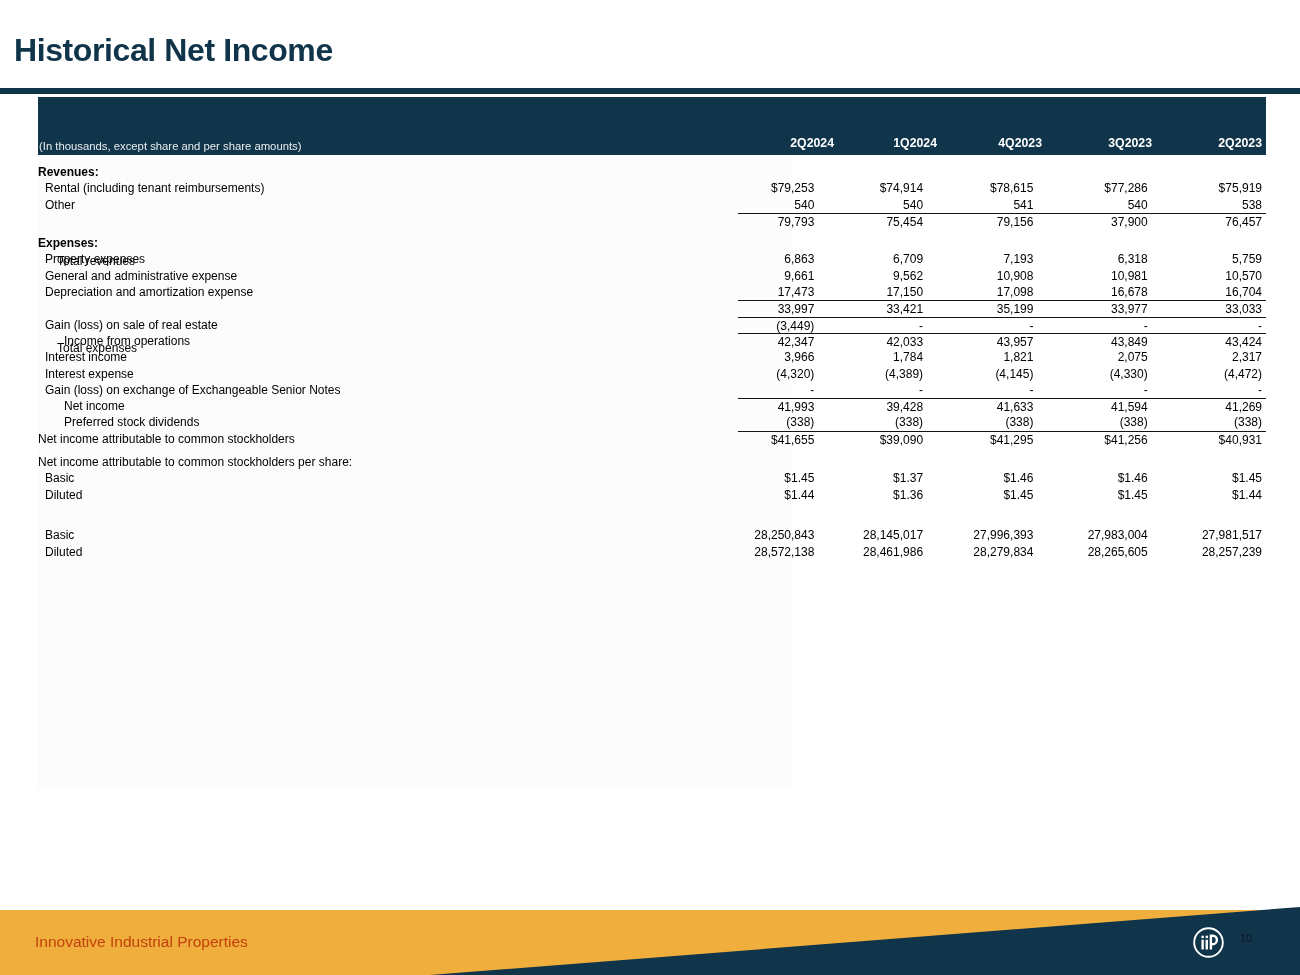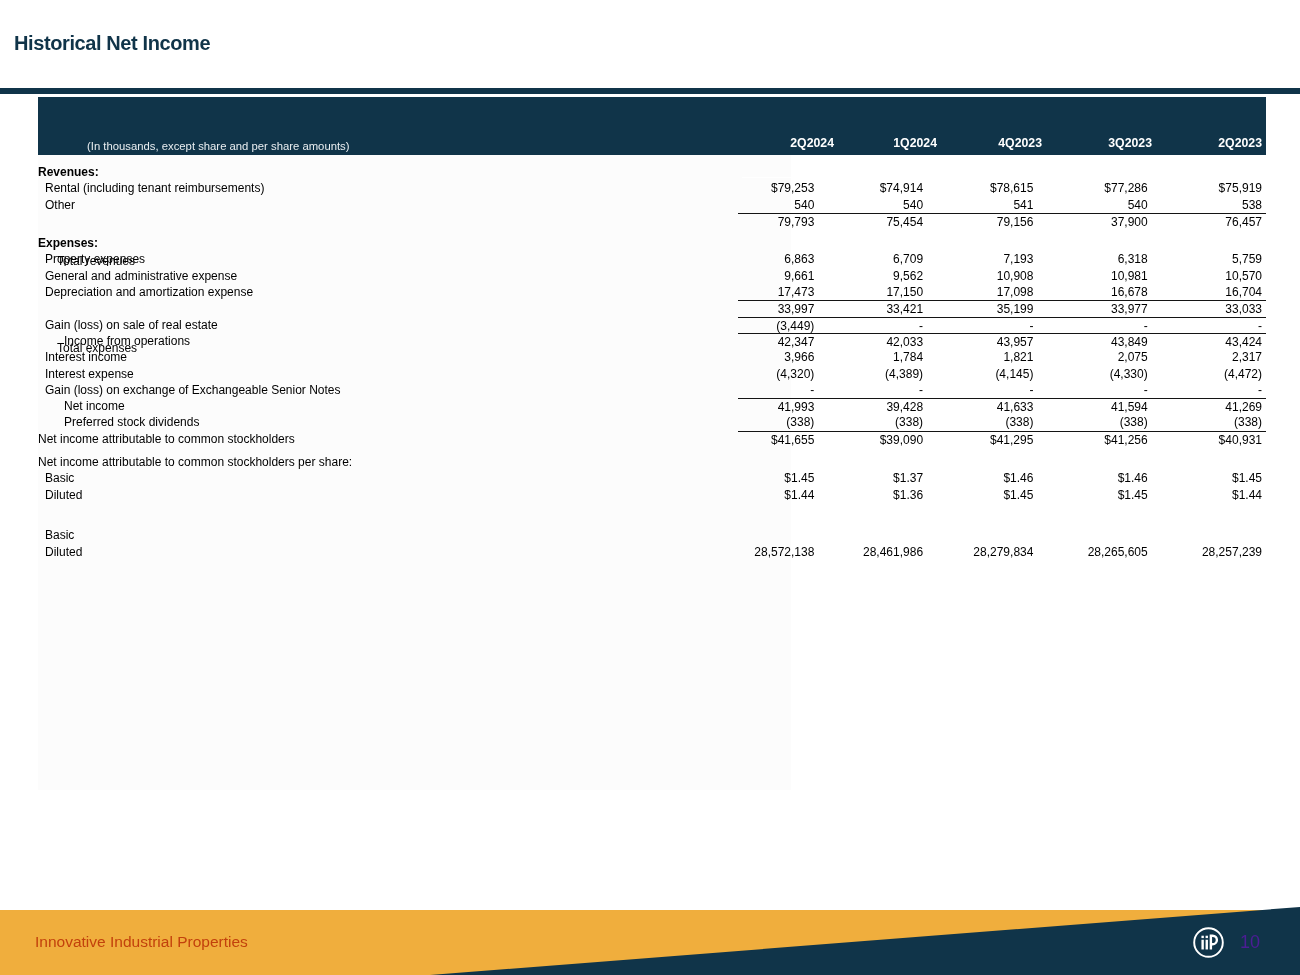--- a/index.html
+++ b/index.html
@@ -4,37 +4,36 @@
 <style>
   * { margin:0; padding:0; box-sizing:border-box; }
   html,body { background:#e8e8e8; }
   .slide {
     position:relative; width:1300px; height:975px; background:#ffffff;
     overflow:hidden; font-family:"Liberation Sans", sans-serif; color:#000;
   }
   
   .title {
     position:absolute; left:14px; top:32px;
-    font-size:20px; font-weight:800; letter-spacing:-0.4px; color:#103449;
+    font-size:32px; font-weight:800; letter-spacing:-0.4px; color:#103449;
   }
   .title-rule {
     position:absolute; left:0; top:88px; width:1300px; height:6px; background:#103449;
   }
   
   .backdrop {
     position:absolute; left:38px; top:155px; width:753px; height:635px;
     background:#fcfcfc;
   }
   
   .table { position:absolute; left:38px; top:97px; width:1228px; }
   .thead { position:relative; height:58px; background:#103449; color:#fff; }
   .note {
     position:absolute; left:1px; bottom:3px; font-size:11.3px; color:#e9eef1;
     white-space:nowrap;
-    margin-left:48px;
   }
   .ygroup {
     position:absolute; top:15px; height:18px; text-align:center;
     font-size:15px; font-weight:700; border-bottom:1px solid #fff;margin-top:48px;
   }
   .ygroup.g2024 { left:704px; width:185px; }
   .ygroup.g2023 { left:897px; width:331px; }
   .qrow { position:absolute; top:37px; left:700px; width:528px; display:flex; }
   .qcell {
     font-size:12.3px; font-weight:700; text-align:right; padding-right:4px;
@@ -57,21 +56,21 @@
   .footer-wedge {
     position:absolute; left:430px; top:907px; width:870px; height:68px;
     background:#103449;
     clip-path:polygon(0% 100%, 100% 0%, 100% 100%);
   }
   .footer-company {
     position:absolute; left:35px; top:933px; font-size:15.5px; color:#c2410c;
   }
   .footer-logo { position:absolute; left:1192px; top:926px; width:33px; height:33px; }
   .footer-page {
-    position:absolute; left:1240px; top:932px; font-size:18px; color:#4c1d95;
+    position:absolute; left:1240px; top:932px; font-size:11px; color:#0f172a;
   }
 </style>
 </head>
 <body>
 
 <div class="slide">
 
   <div class="title">Historical Net Income</div>
   <div class="title-rule"></div>
 
@@ -295,20 +294,27 @@
           <div class="nums">
             <div class="num c0"></div>
             <div class="num c1"></div>
             <div class="num c2"></div>
             <div class="num c3"></div>
             <div class="num c4"></div>
           </div>
         </div>
         <div class="trow">
           <div class="lbl ind1">Basic</div>
+          <div class="nums">
+            <div class="num c0">28,250,843</div>
+            <div class="num c1">28,145,017</div>
+            <div class="num c2">27,996,393</div>
+            <div class="num c3">27,983,004</div>
+            <div class="num c4">27,981,517</div>
+          </div>
         </div>
         <div class="trow">
           <div class="lbl ind1">Diluted</div>
           <div class="nums">
             <div class="num c0">28,572,138</div>
             <div class="num c1">28,461,986</div>
             <div class="num c2">28,279,834</div>
             <div class="num c3">28,265,605</div>
             <div class="num c4">28,257,239</div>
           </div>

